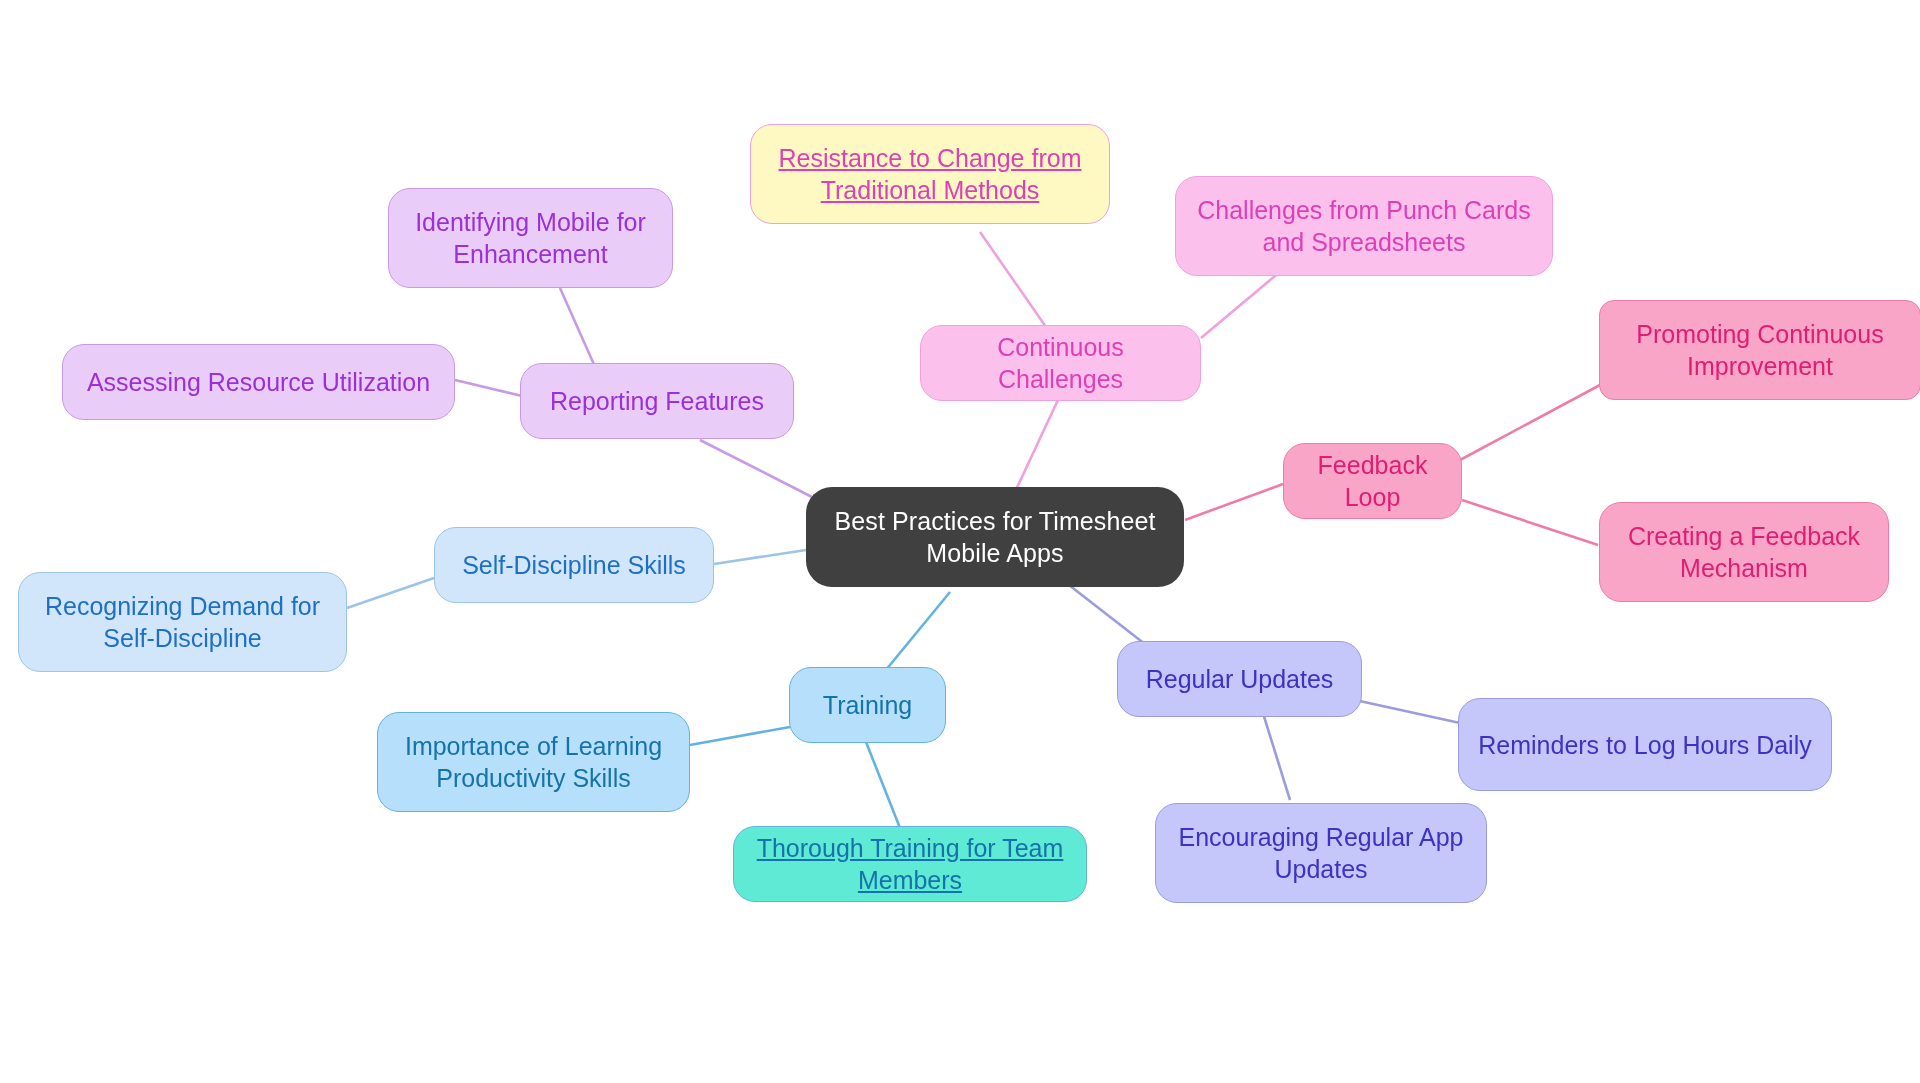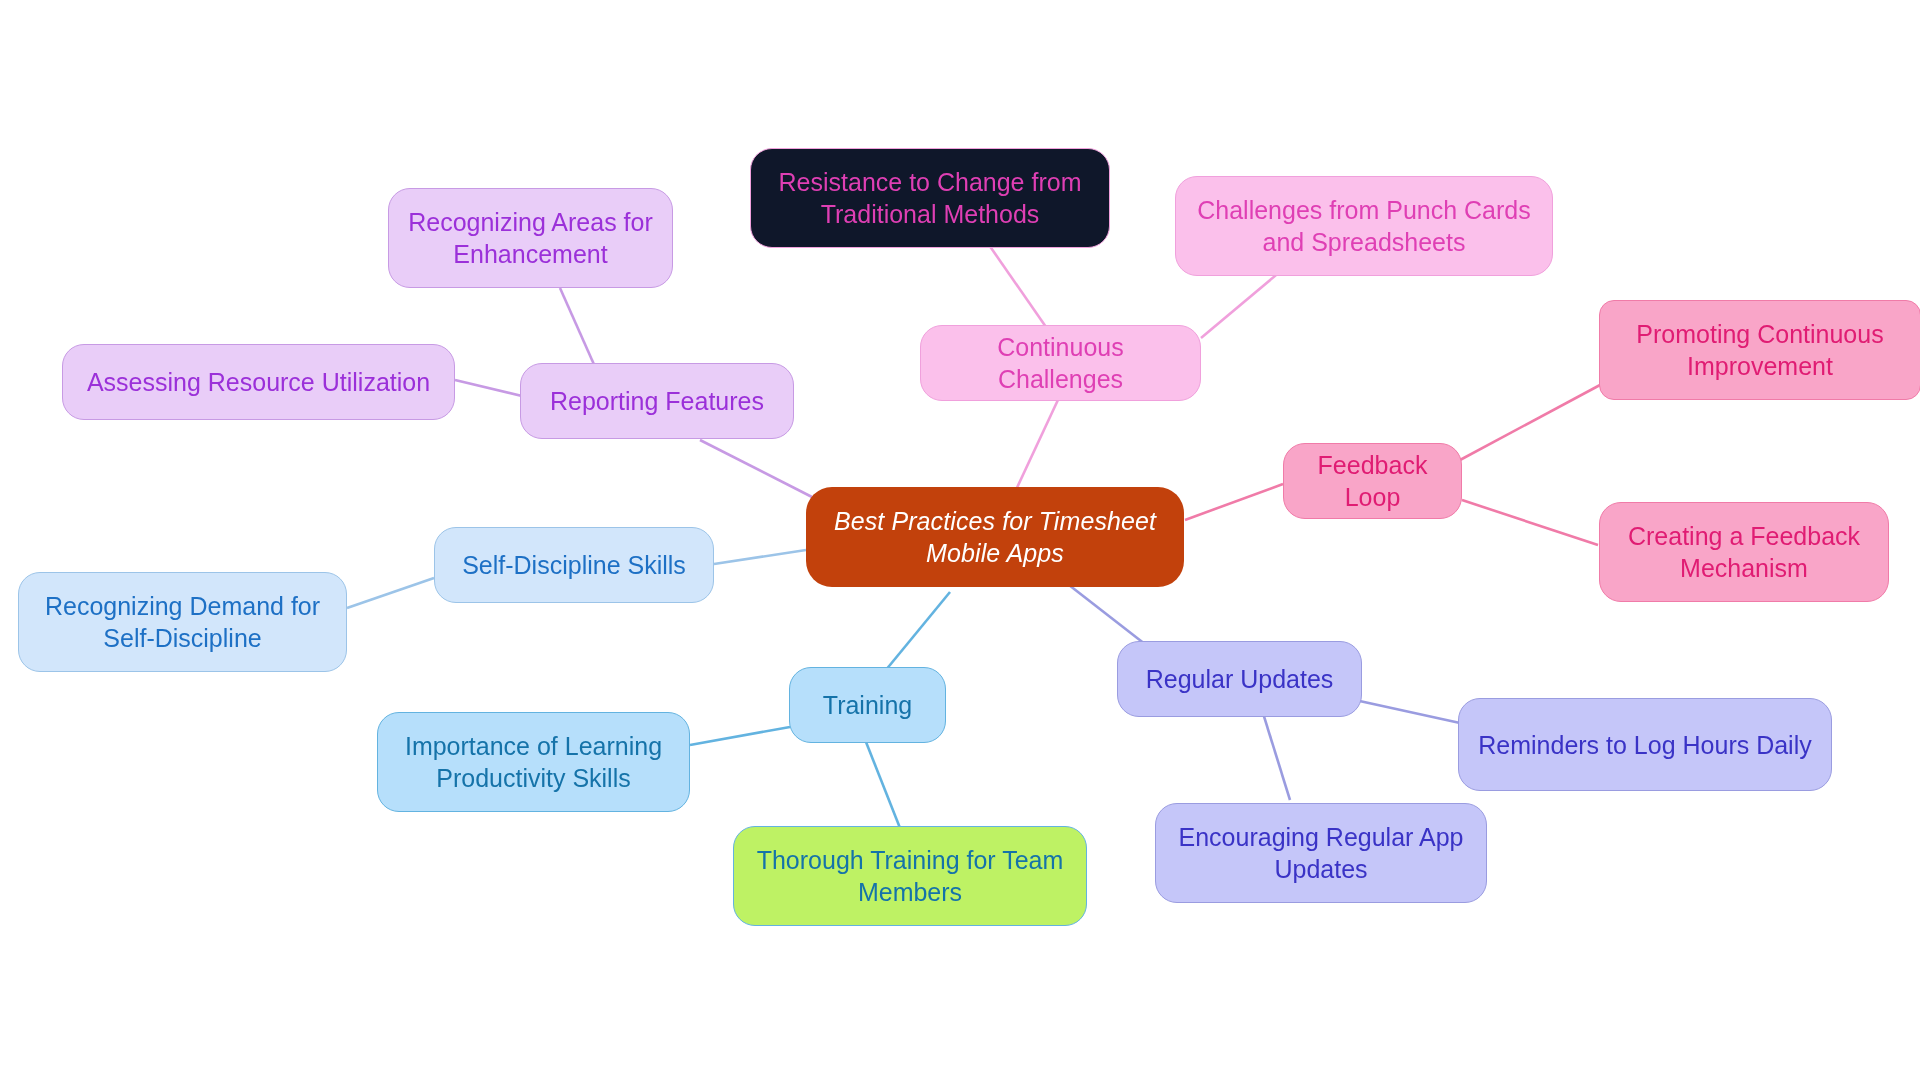--- a/index.html
+++ b/index.html
@@ -78,43 +78,43 @@
     <path d="M 1262 710 L 1290 800" stroke="#9a9ce0" stroke-width="2.6" fill="none"></path>
 
     <path d="M 950 592 L 876 682" stroke="#63b3e0" stroke-width="2.6" fill="none"></path>
     <path d="M 790 727 L 690 745" stroke="#63b3e0" stroke-width="2.6" fill="none"></path>
     <path d="M 866 742 L 900 828" stroke="#63b3e0" stroke-width="2.6" fill="none"></path>
 
     <path d="M 806 550 L 714 564" stroke="#9cc4e8" stroke-width="2.6" fill="none"></path>
     <path d="M 434 578 L 347 608" stroke="#9cc4e8" stroke-width="2.6" fill="none"></path>
   </svg>
 
-  <div class="node root" style="left:806px; top:487px; width:378px; height:100px; background:#c2410c; color:#ffffff;font-style:italic;">
+  <div class="node root" style="left:806px; top:487px; width:378px; height:100px; background:#404040; color:#ffffff;">
     <span>Best Practices for Timesheet
 Mobile Apps</span>
   </div>
 
   <div class="node branch" style="left:520px; top:363px; width:274px; height:76px; background:#e9cdf8; color:#9b30d9; border-color:#c79ae4;">
     <span>Reporting Features</span>
   </div>
 
   <div class="node leaf" style="left:62px; top:344px; width:393px; height:76px; background:#e9cdf8; color:#9b30d9; border-color:#c79ae4;">
     <span>Assessing Resource Utilization</span>
   </div>
 
   <div class="node leaf" style="left:388px; top:188px; width:285px; height:100px; background:#e9cdf8; color:#9b30d9; border-color:#c79ae4;">
-    <span>Recognizing Areas for
+    <span>Identifying Mobile for
 Enhancement</span>
   </div>
 
   <div class="node branch" style="left:920px; top:325px; width:281px; height:76px; background:#fbc0eb; color:#df3fb4; border-color:#f0a0dc;">
     <span>Continuous Challenges</span>
   </div>
 
-  <div class="node leaf" style="left:750px; top:148px; width:360px; height:100px; background:#0f172a; color:#df3fb4; border-color:#f0a0dc;">
+  <div class="node leaf" style="left:750px; top:124px; width:360px; height:100px; background:#fef9c3; color:#df3fb4; border-color:#f0a0dc;text-decoration:underline;">
     <span>Resistance to Change from
 Traditional Methods</span>
   </div>
 
   <div class="node leaf" style="left:1175px; top:176px; width:378px; height:100px; background:#fbc0eb; color:#df3fb4; border-color:#f0a0dc;">
     <span>Challenges from Punch Cards
 and Spreadsheets</span>
   </div>
 
   <div class="node branch" style="left:1283px; top:443px; width:179px; height:76px; background:#f9a5c8; color:#e01c73; border-color:#f07ba8;">
@@ -146,21 +146,21 @@
 
   <div class="node branch" style="left:789px; top:667px; width:157px; height:76px; background:#b6dffb; color:#1573a9; border-color:#63b3e0;">
     <span>Training</span>
   </div>
 
   <div class="node leaf" style="left:377px; top:712px; width:313px; height:100px; background:#b6dffb; color:#1573a9; border-color:#63b3e0;">
     <span>Importance of Learning
 Productivity Skills</span>
   </div>
 
-  <div class="node leaf" style="left:733px; top:826px; width:354px; height:100px; background:#bef264; color:#1573a9; border-color:#63b3e0;">
+  <div class="node leaf" style="left:733px; top:826px; width:354px; height:76px; background:#5eead4; color:#1573a9; border-color:#63b3e0;text-decoration:underline;">
     <span>Thorough Training for Team
 Members</span>
   </div>
 
   <div class="node branch" style="left:434px; top:527px; width:280px; height:76px; background:#d2e6fb; color:#1d70c5; border-color:#9cc4e8;">
     <span>Self-Discipline Skills</span>
   </div>
 
   <div class="node leaf" style="left:18px; top:572px; width:329px; height:100px; background:#d2e6fb; color:#1d70c5; border-color:#9cc4e8;">
     <span>Recognizing Demand for

